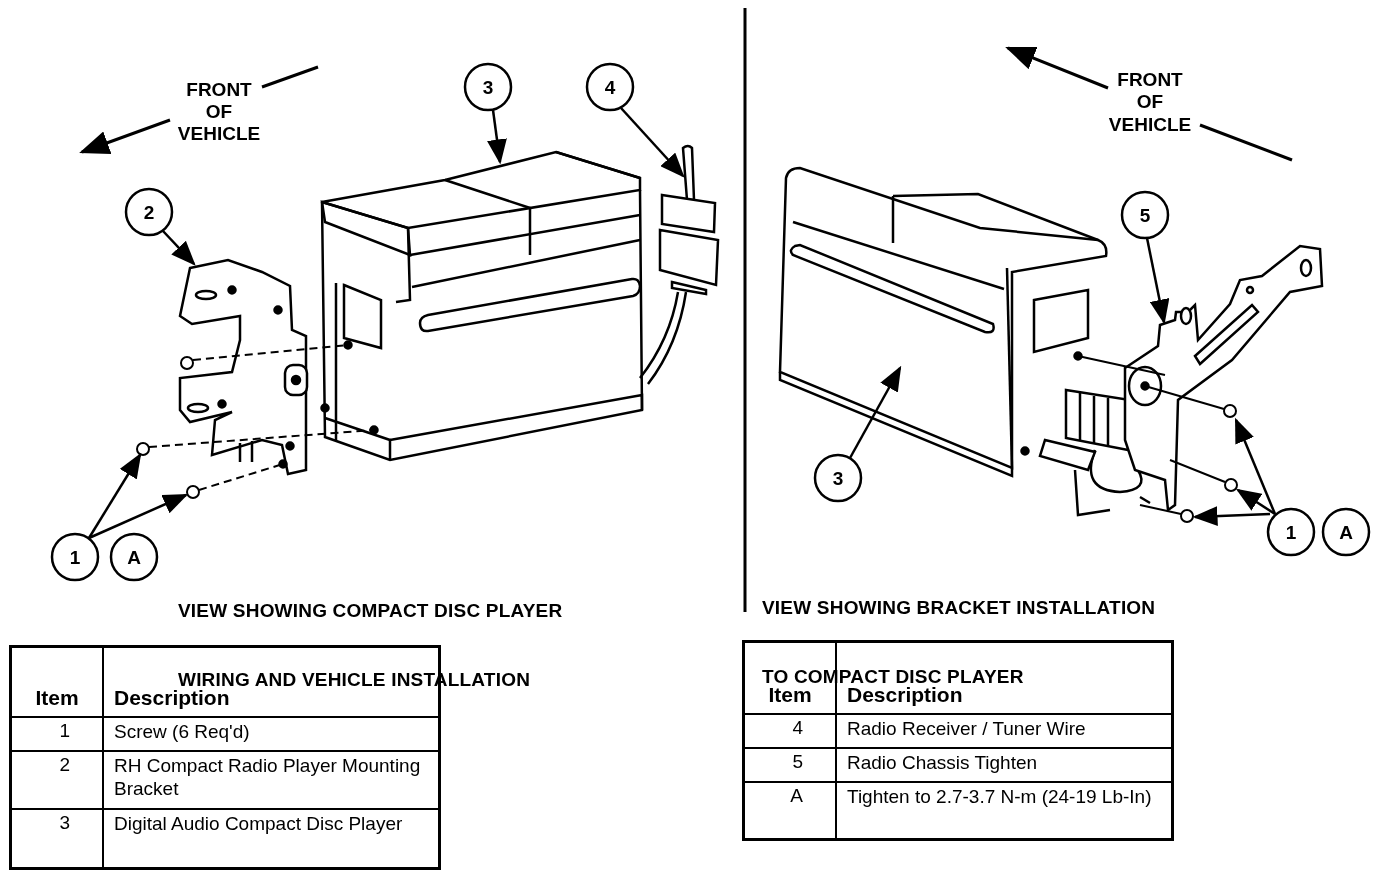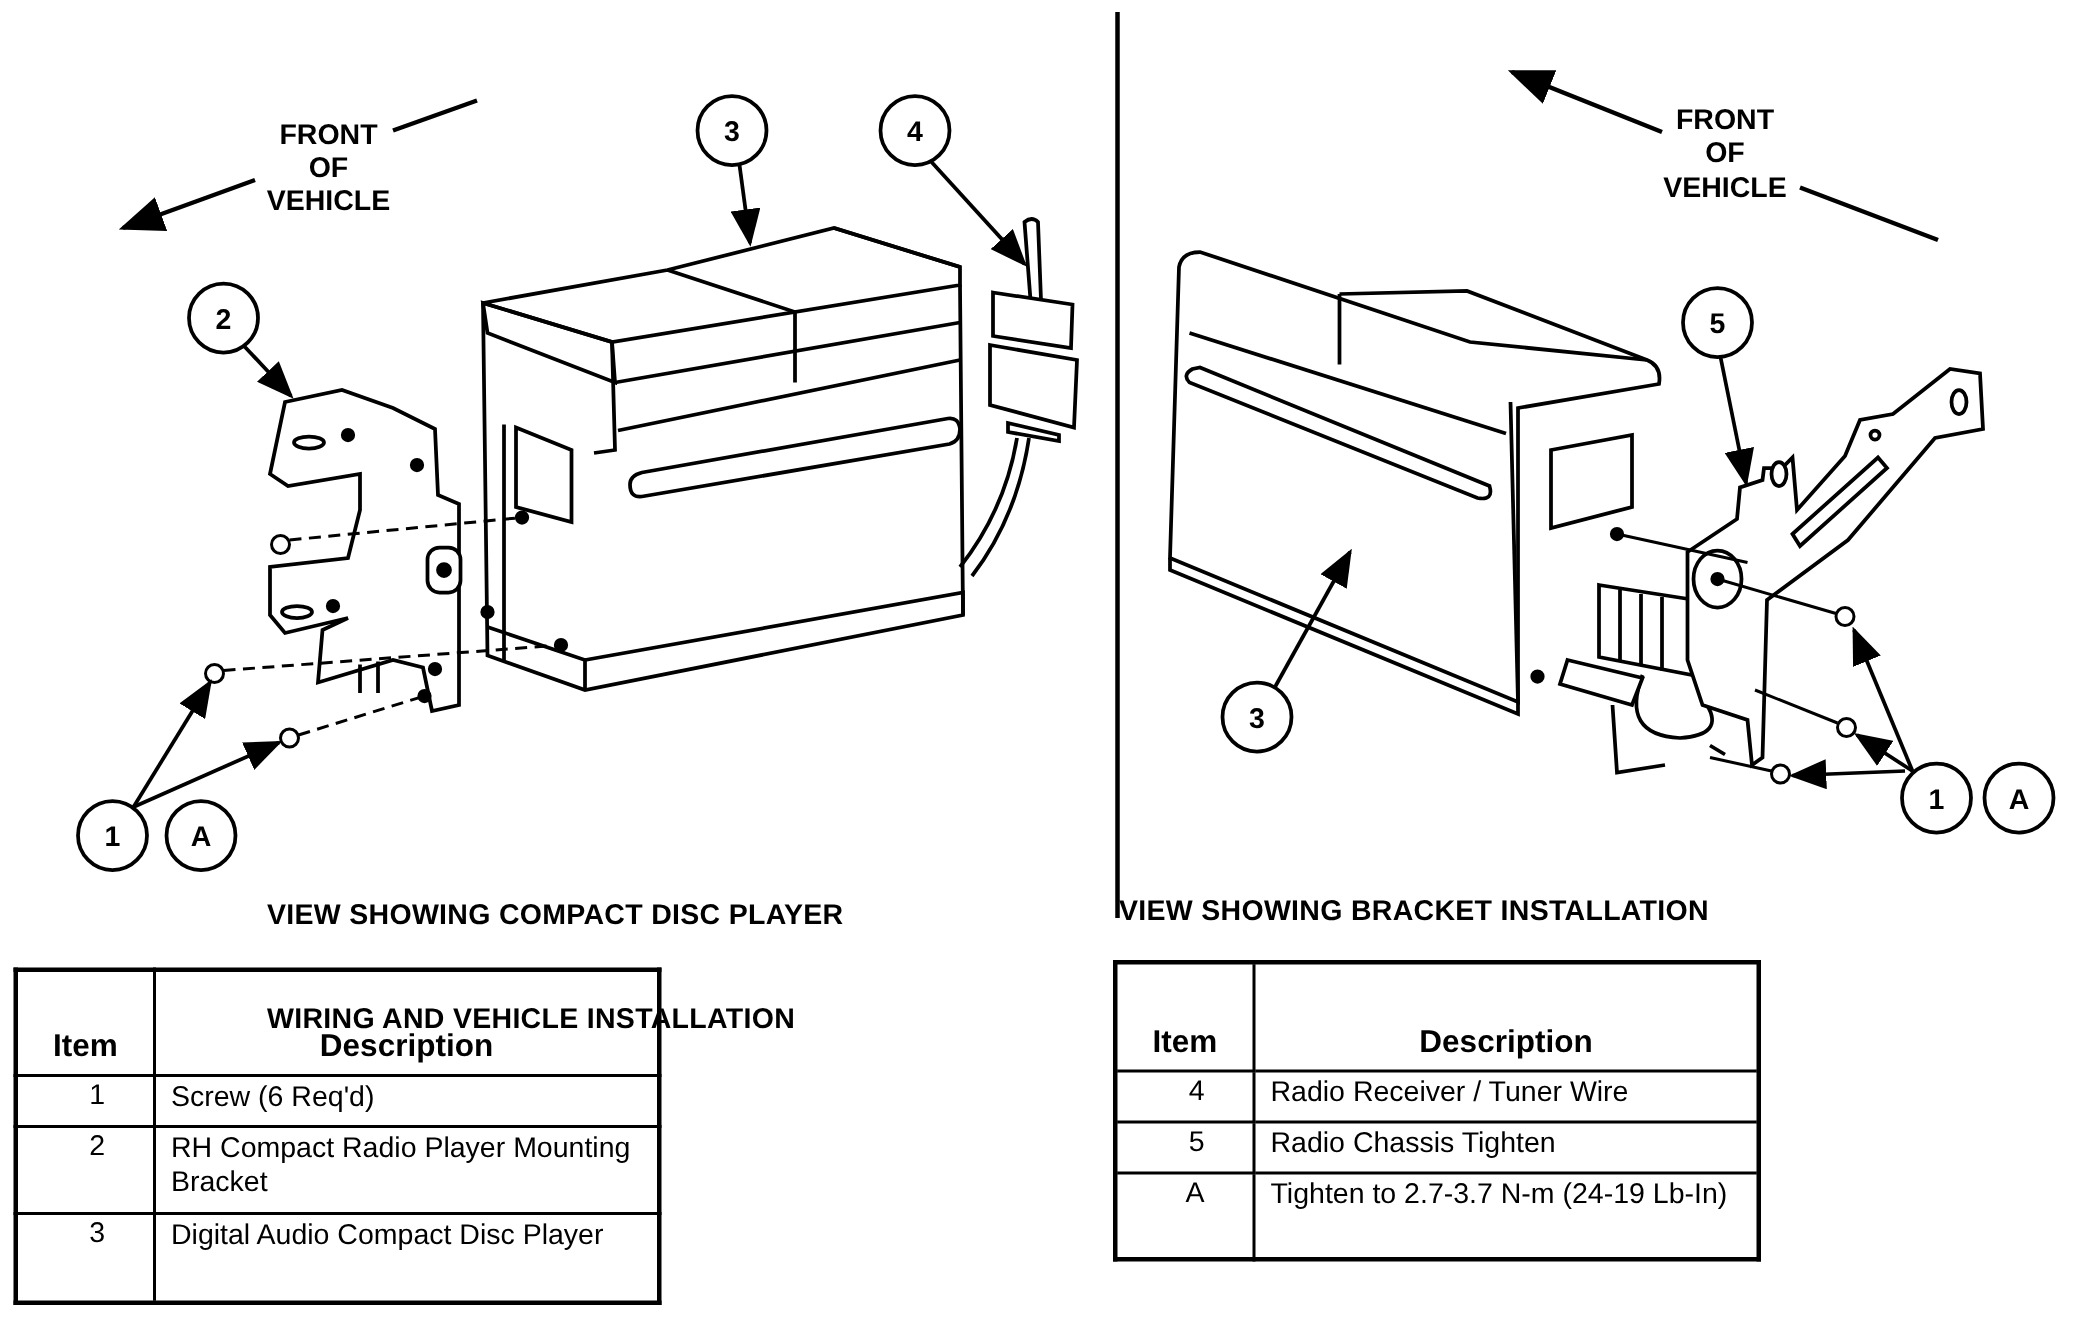--- a/index.html
+++ b/index.html
@@ -7,21 +7,21 @@
            font-family: "Liberation Sans", sans-serif; color: #000; }
     svg.drawing { position: absolute; left: 0; top: 0; }
     .lbl { font-family: "Liberation Sans", sans-serif; font-weight: bold; fill: #000; }
     .callout-num { font-family: "Liberation Sans", sans-serif; font-weight: bold; font-size: 19px; fill: #000; }
     .caption { position: absolute; font-family: "Liberation Sans", sans-serif; font-weight: bold;
                font-size: 19px; line-height: 23px; letter-spacing: 0.2px; white-space: pre; }
     .caption div { white-space: nowrap; }
     table.legend { position: absolute; border-collapse: collapse; border: 3px solid #000;
                    font-family: "Liberation Sans", sans-serif; font-size: 19px; }
     table.legend td, table.legend th { border: 2px solid #000; padding: 2px 10px; vertical-align: top; }
-    table.legend th { font-weight: bold; font-size: 21px; text-align: center; vertical-align: bottom; padding-bottom: 6px; }
+    table.legend th { font-weight: bold; font-size: 21px; text-align: left; vertical-align: bottom; padding-bottom: 6px; }
     table.legend th.item-h { text-align: center; margin-top: 16px; }
     table.legend td.item { text-align: right; padding-right: 32px; }
     table.legend td.desc { line-height: 23px; margin-top: 48px; }
   </style>
 </head>
 <body>
 
 <svg class="drawing" width="1392" height="886" viewBox="0 0 1392 886">
   <defs>
     <marker id="arr" markerWidth="10" markerHeight="8" refX="9" refY="4" orient="auto">
@@ -186,22 +186,23 @@
     <circle cx="838" cy="478" r="23" fill="#fff" stroke="#000" stroke-width="2.5"></circle>
     <text class="callout-num" x="838" y="485" text-anchor="middle">3</text>
     <line x1="850" y1="458" x2="900" y2="368" stroke="#000" stroke-width="2.5" marker-end="url(#arr)"></line>
   </g>
 </svg>
 
 <div class="caption" style="left:178px; top:553px;">
   <div>VIEW SHOWING COMPACT DISC PLAYER</div>
   <div>WIRING AND VEHICLE INSTALLATION</div>
 </div>
-<div class="caption" style="left:746px; top:550px;">
+<div class="caption" style="left:762px; top:550px;">
   <div>VIEW SHOWING BRACKET INSTALLATION</div>
+  <div>TO COMPACT DISC PLAYER</div>
 </div>
 
 <table class="legend" style="left:9px; top:645px; width:432px;">
   <tbody>
       <tr style="height:70px;">
     <th class="item-h" style="width:70px;">Item</th>
     <th>Description</th>
   </tr>
   <tr style="height:34px;">
     <td class="item">1</td>

